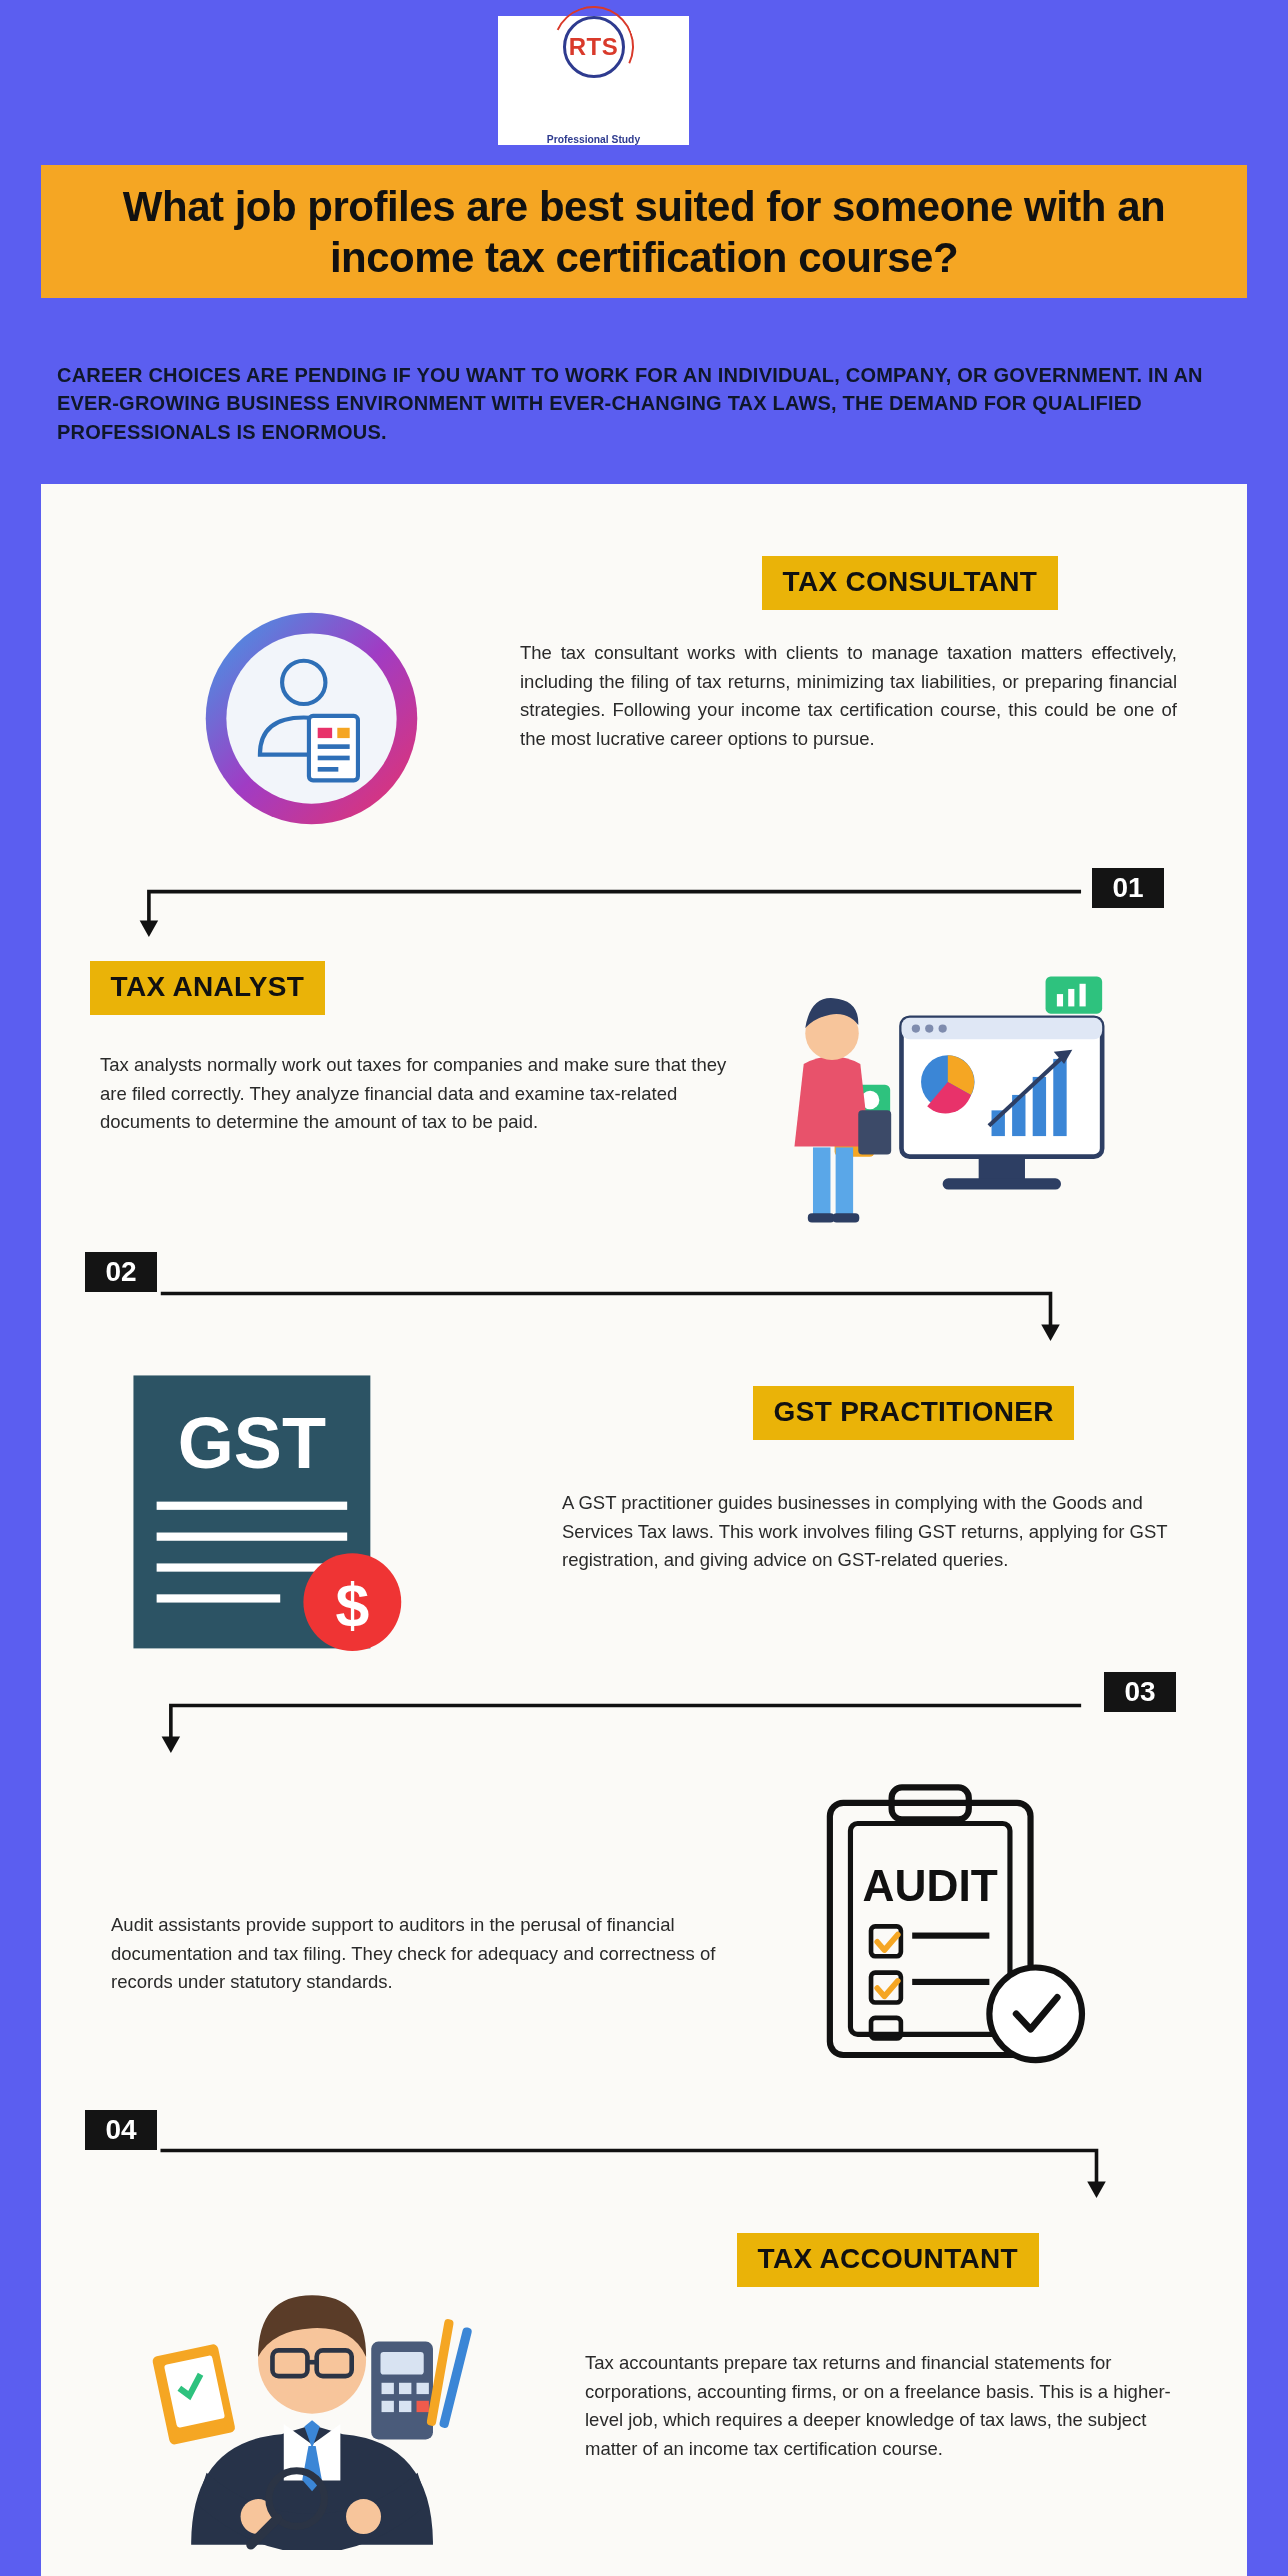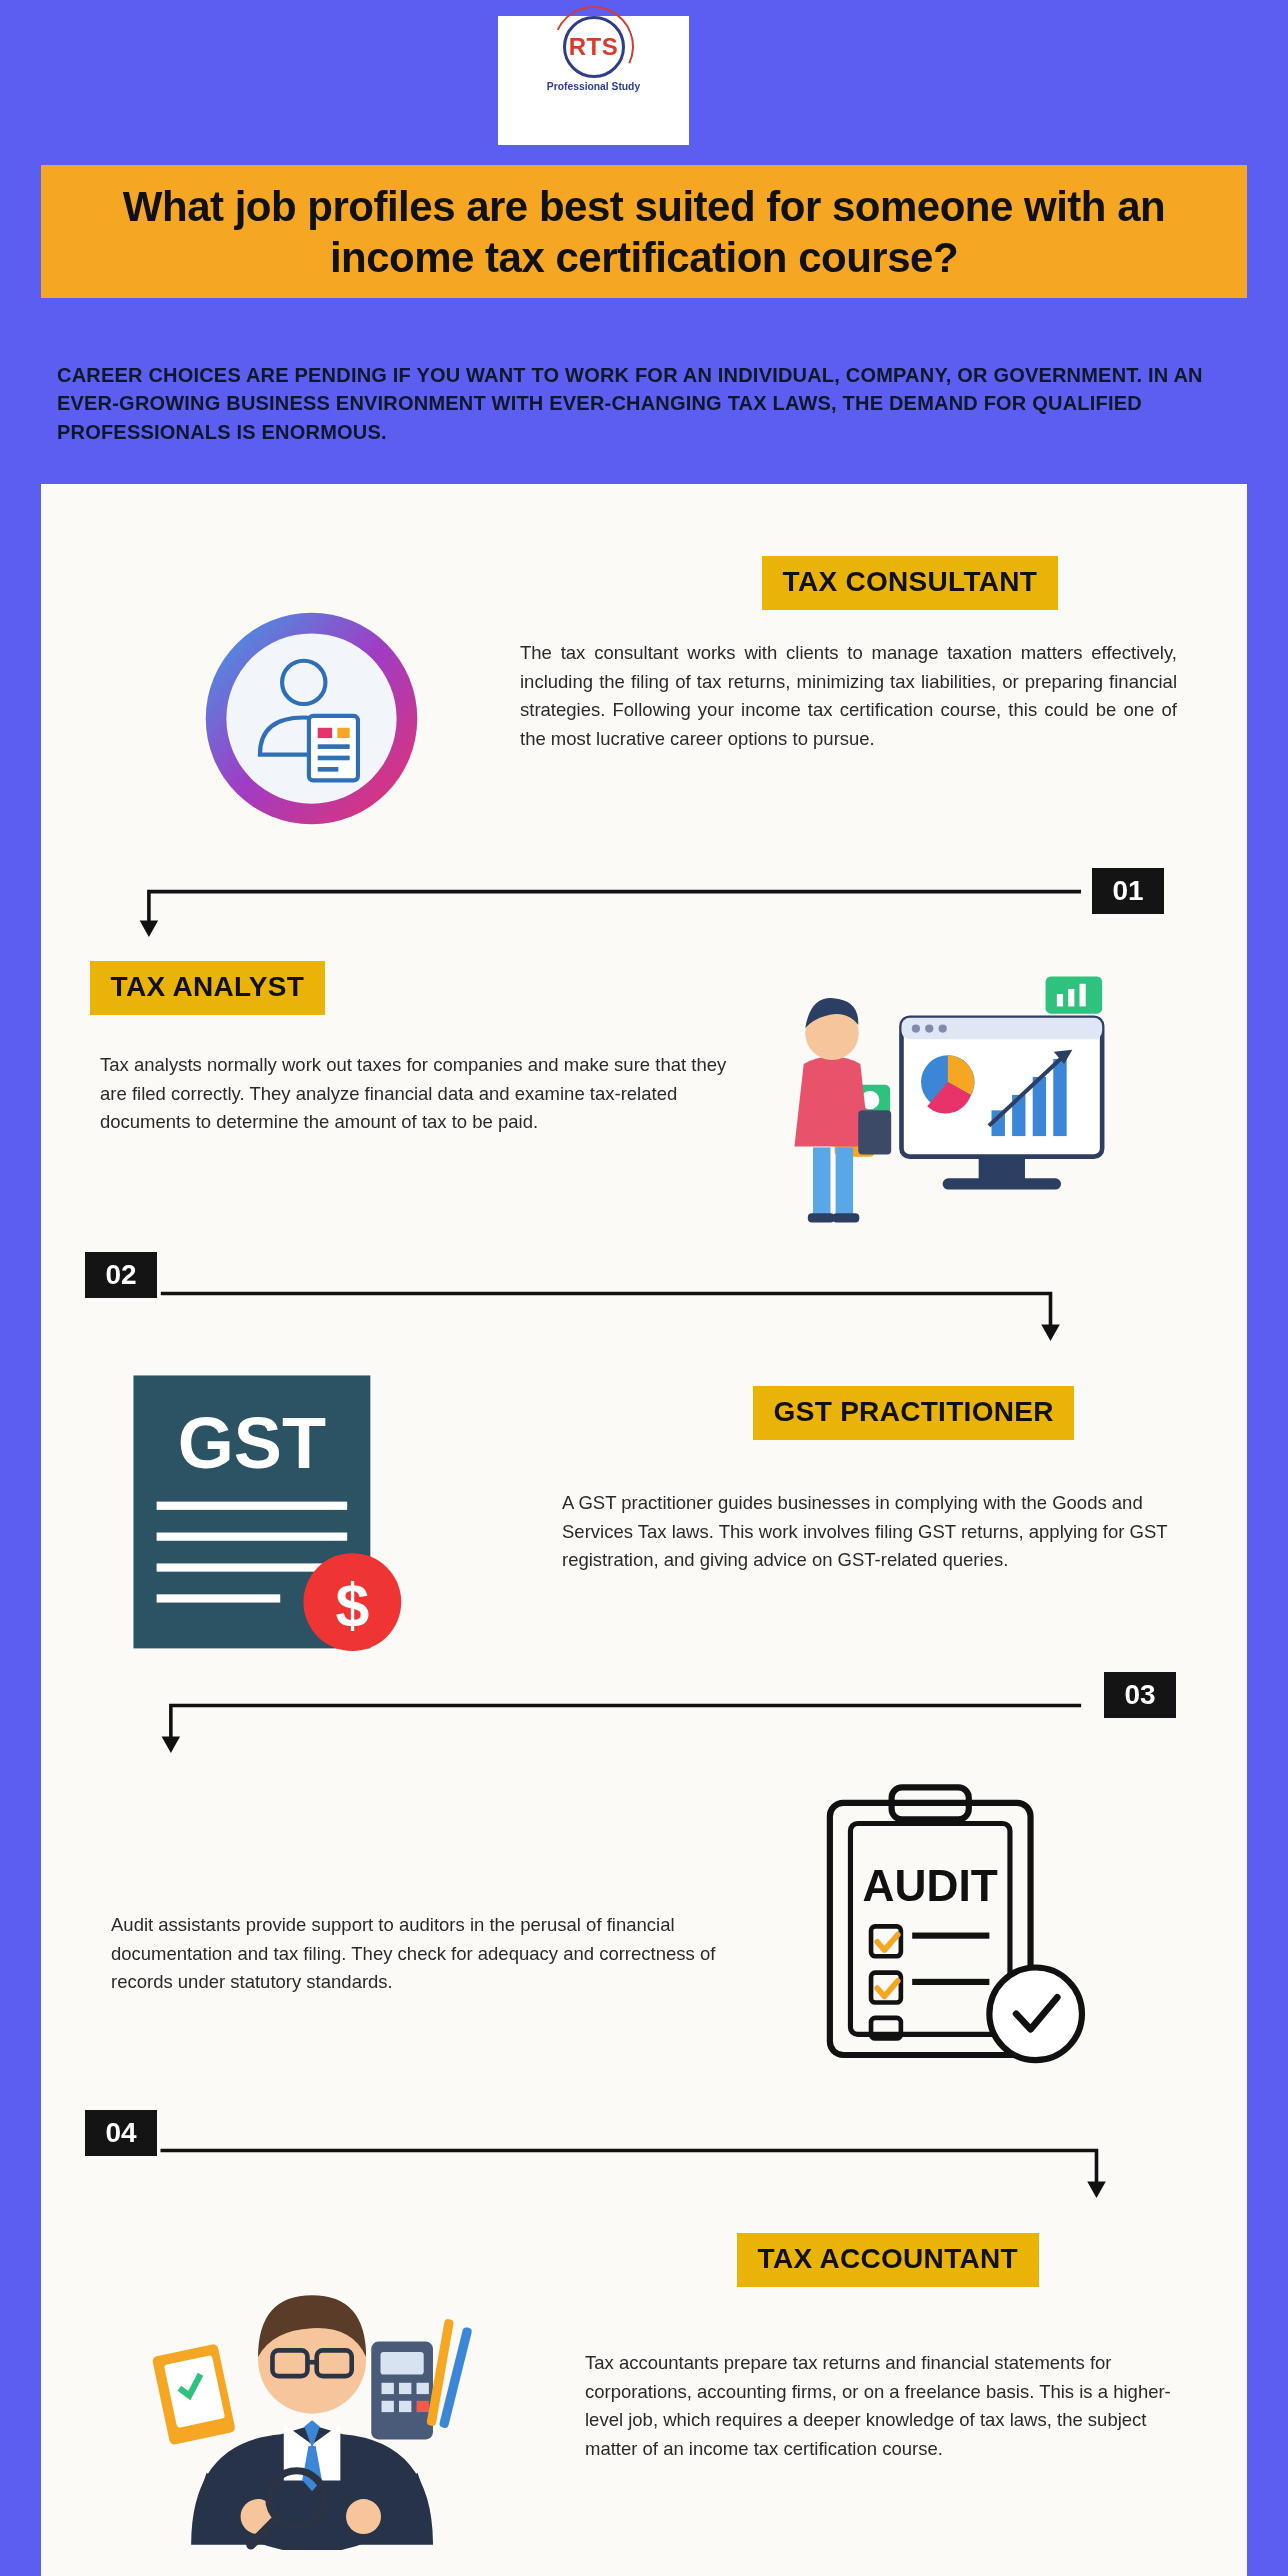--- a/index.html
+++ b/index.html
@@ -29,21 +29,21 @@
   .logo-box {
     position: absolute;
     left: 498px;
     top: 15.5px;
     width: 191px;
     height: 129px;
     background: #ffffff;
     display: flex;
     flex-direction: column;
     align-items: center;
-    justify-content: flex-start;
+    justify-content: space-between;
     gap: 3px;
   }
   .logo-ring {
     width: 62px; height: 62px;
     border-radius: 50%;
     border: 3.6px solid #2e3b8f;
     display: flex; align-items: center; justify-content: center;
     position: relative;
   }
   .logo-ring:after {
@@ -131,21 +131,21 @@
   .para.justify { text-align: justify; }
 
   
   .badge {
     position: absolute;
     background: #141414;
     color: #ffffff;
     font-size: 28px;
     font-weight: bold;
     width: 72px;
-    height: 46px;
+    height: 40px;
     display: flex;
     align-items: center;
     justify-content: center;
   }
 
   
   .arrow { position: absolute; }
 
   
   .illus { position: absolute; }

